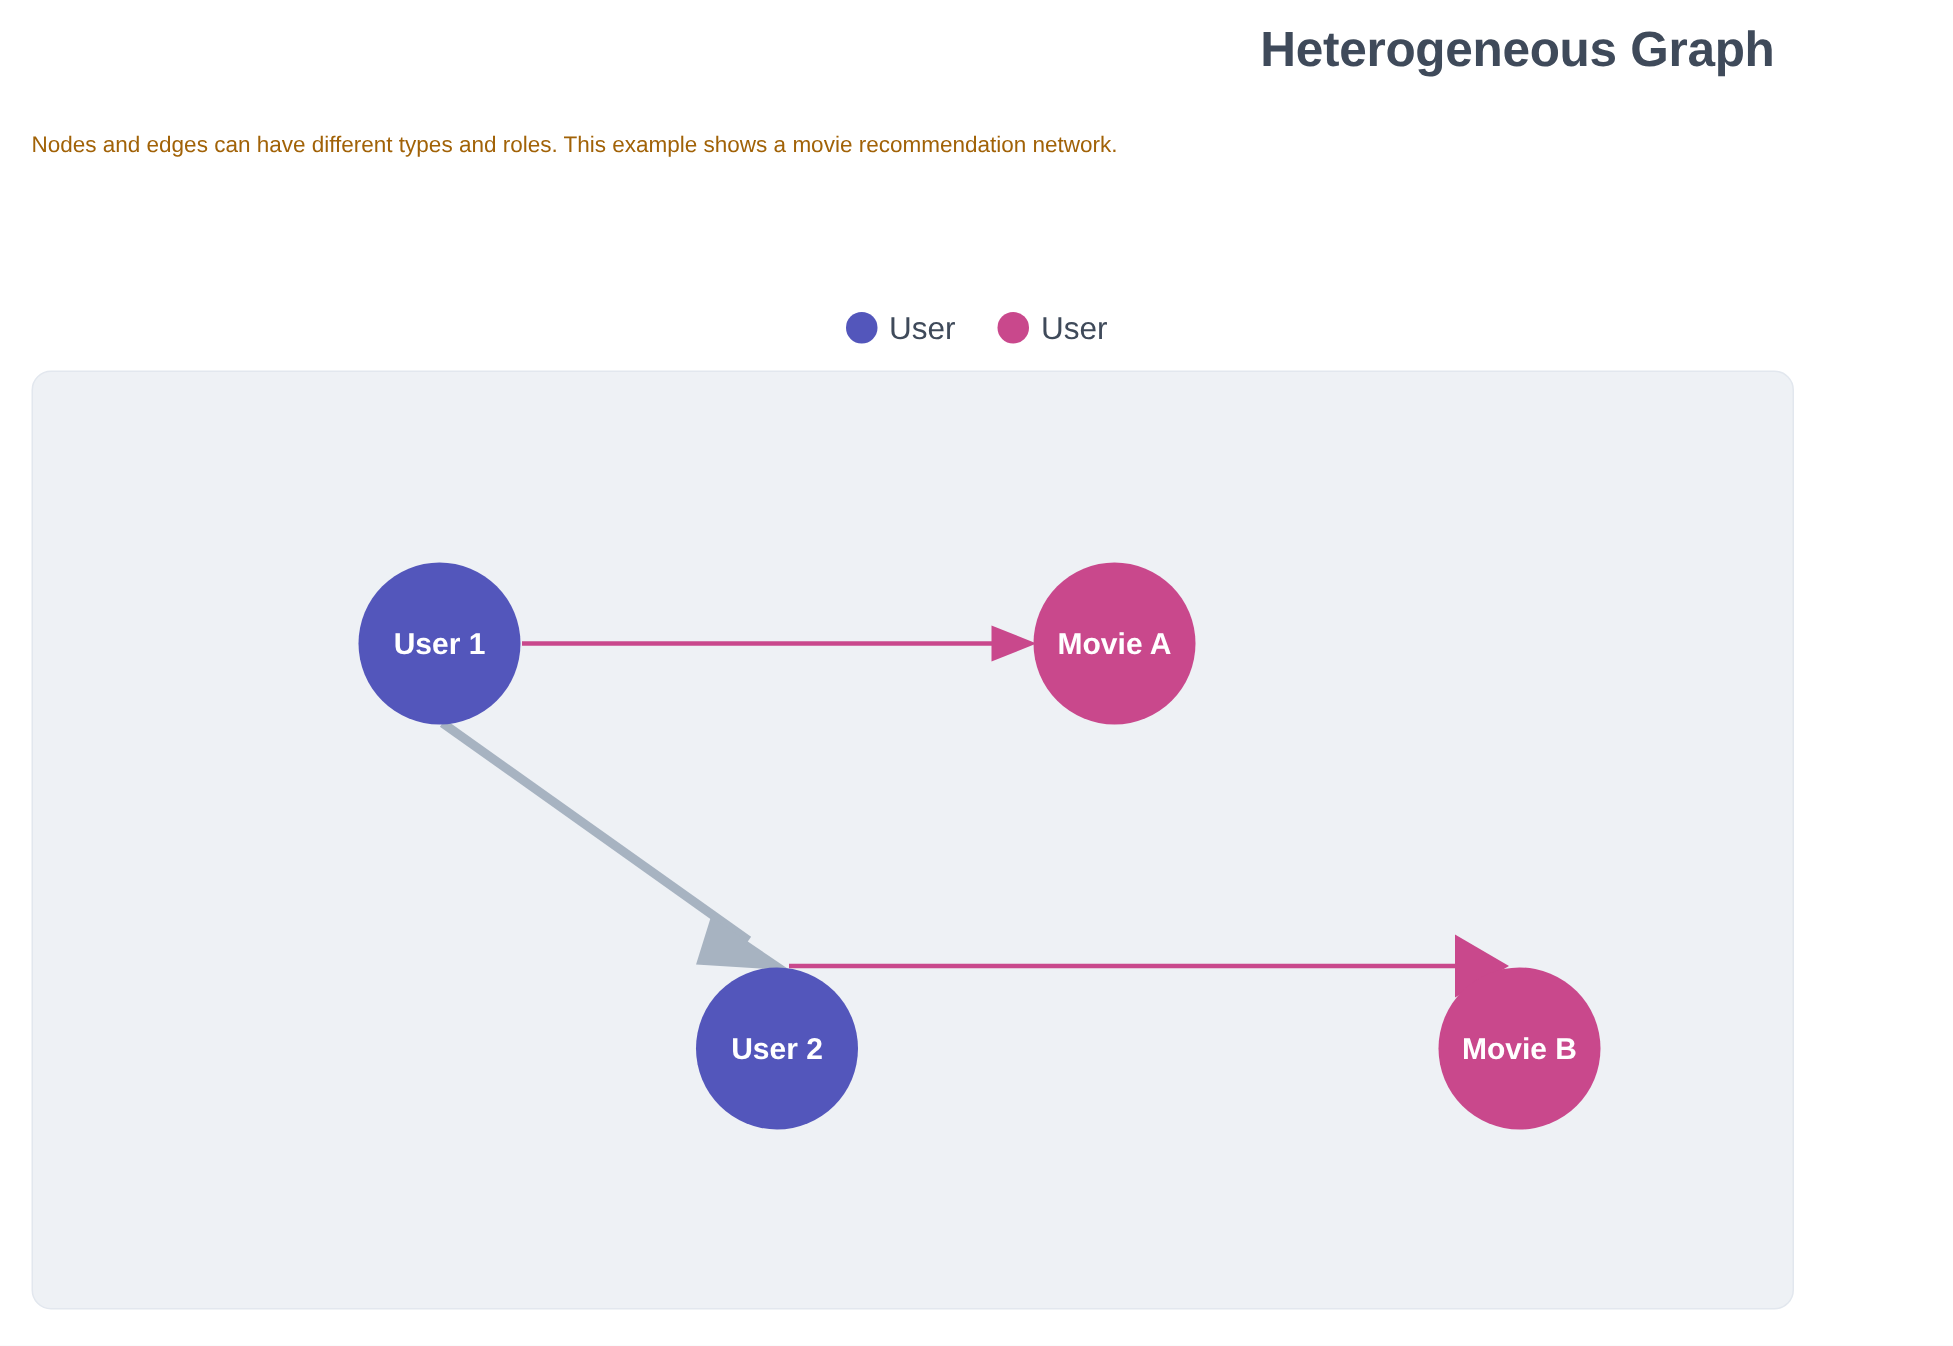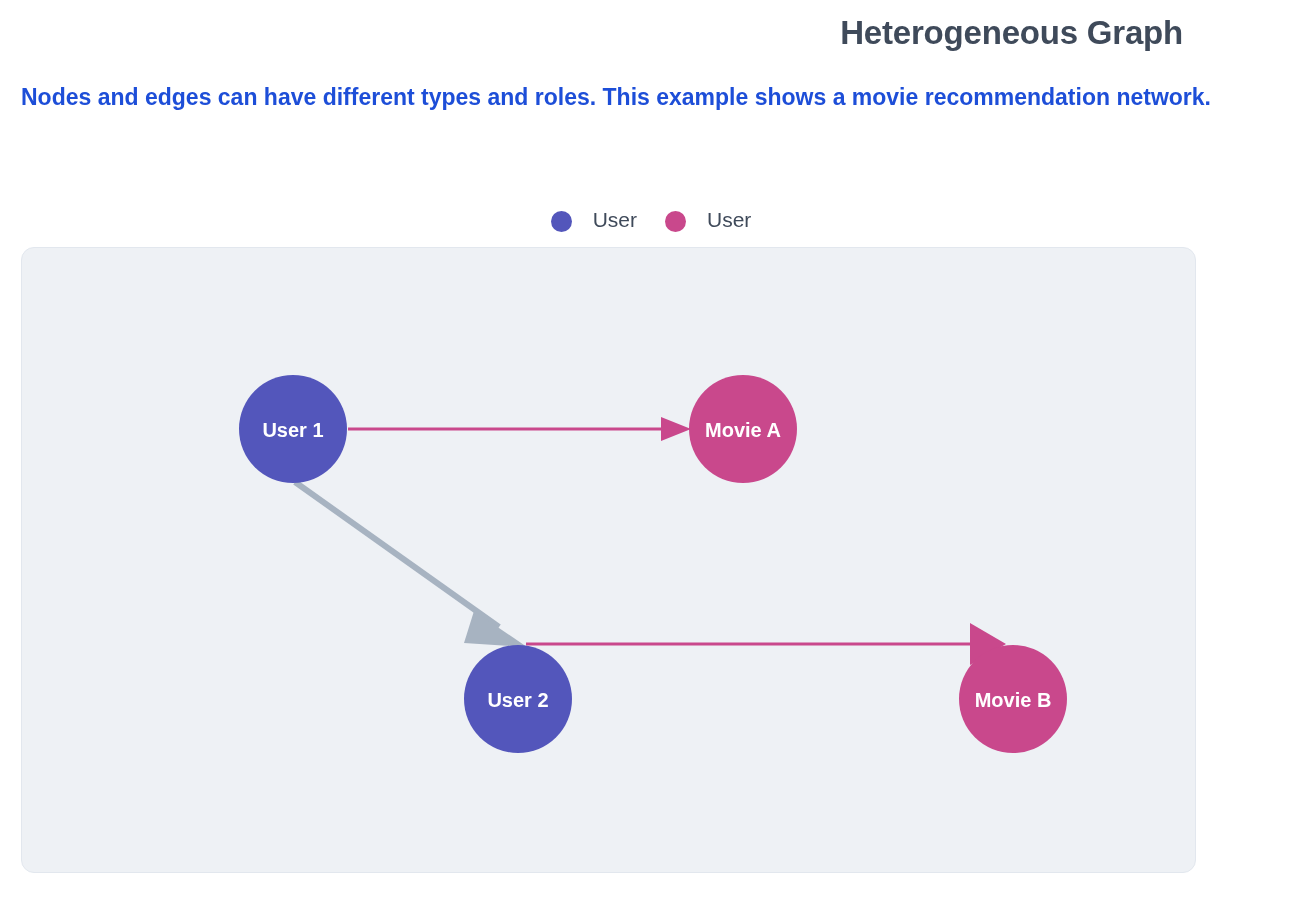--- a/index.html
+++ b/index.html
@@ -31,40 +31,40 @@
     color: #3f4a5a;
     letter-spacing: -0.2px;
     margin-left: 14px;
   }
 
   .page-description {
     position: absolute;
     left: 21px;
     top: 78px;
     width: 1200px;
-    font-size: 23px;
+    font-size: 15px;
     line-height: 38px;
-    color: #1d4ed8;
-    font-weight: bold;
+    color: #a16207;
+    font-weight: normal;
   }
 
   .legend {
     position: absolute;
     left: 0;
     top: 208px;
     width: 1302px;
     display: flex;
     justify-content: center;
     align-items: center;
     gap: 28px;
   }
   .legend-item {
     display: flex;
-    align-items: flex-end;
-    gap: 21px;
+    align-items: flex-start;
+    gap: 8px;
   }
   .legend-swatch {
     width: 21px;
     height: 21px;
     border-radius: 50%;
     display: block;
   }
   .legend-label {
     font-size: 21px;
     color: #3f4a5a;

